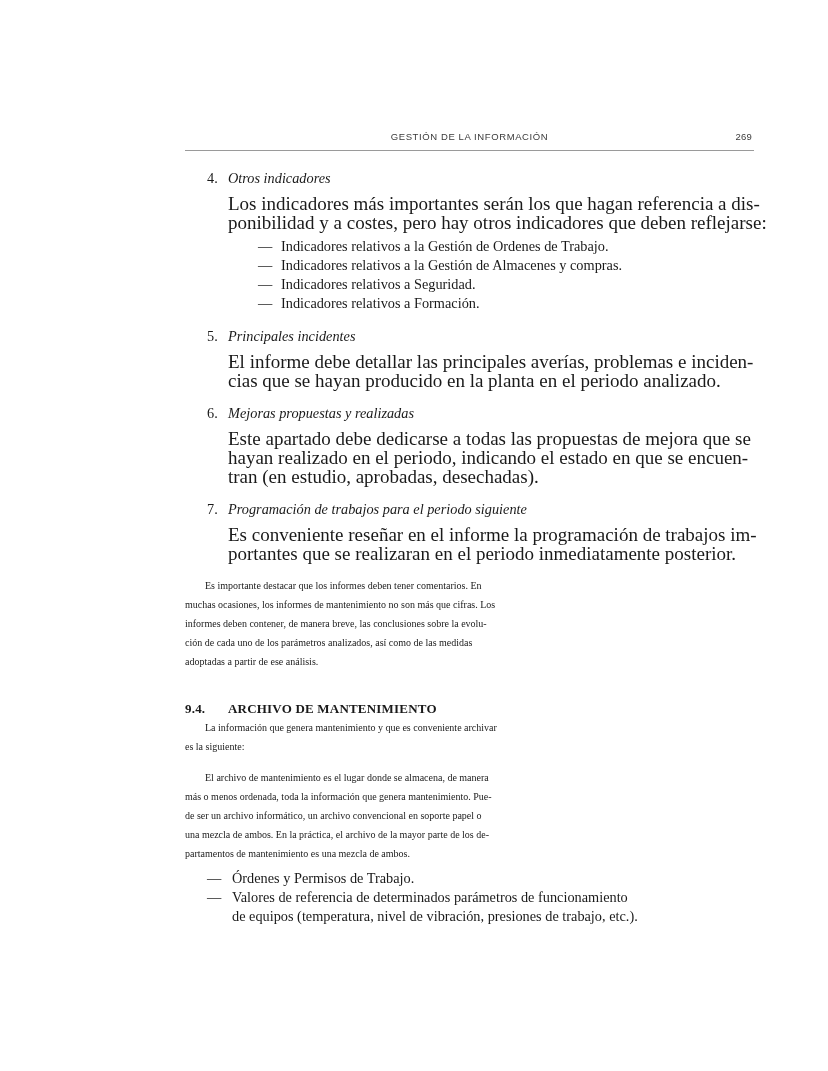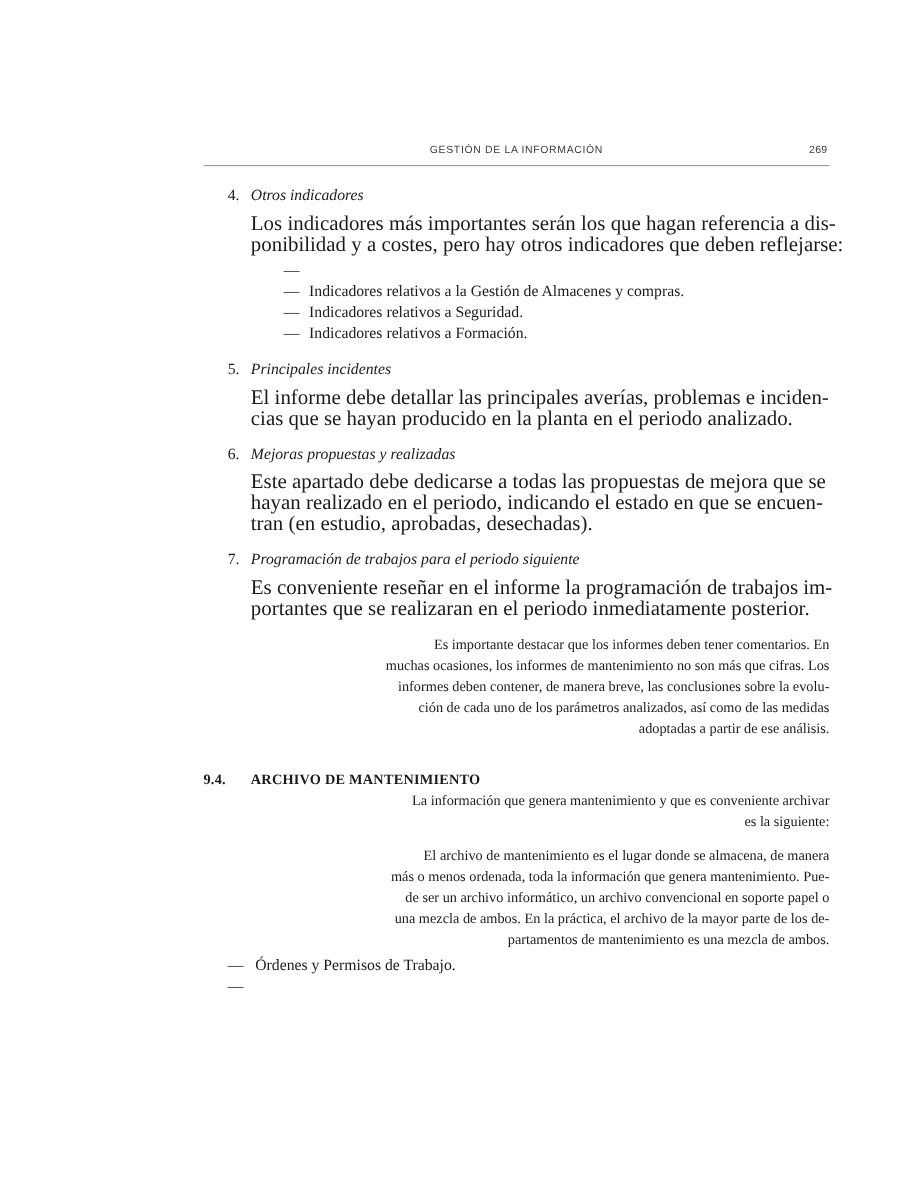--- a/index.html
+++ b/index.html
@@ -61,25 +61,24 @@
     display: flex;
     font-size: 14.3px;
     line-height: 19px;
   }
   .dash { width: 23px; flex: none; }
   .dash-text { white-space: pre; }
 
   
   .flush-para {
     margin-top: 12px;
-    font-size: 13px;
+    font-size: 10px;
     line-height: 19px;
     white-space: pre;
     text-indent: 20px;
-    text-align: right;
   }
   .flush-para.tight { margin-top: 0; }
   .closing { margin-top: 13px; }
 
   
   .chapter-head {
     display: flex;
     margin-top: 28px;
     font-weight: bold;
     font-size: 13px;
@@ -111,20 +110,21 @@
   <section class="num-sec">
     <div class="sec-head">
       <span class="sec-num">4.</span>
       <span class="sec-title">Otros indicadores</span>
     </div>
     <div class="sec-body">Los indicadores más importantes serán los que hagan referencia a dis-
 ponibilidad y a costes, pero hay otros indicadores que deben reflejarse:</div>
     <div class="dash-list">
       <div class="dash-item">
         <span class="dash">—</span>
+        <span class="dash-text">Indicadores relativos a la Gestión de Ordenes de Trabajo.</span>
       </div>
       <div class="dash-item">
         <span class="dash">—</span>
         <span class="dash-text">Indicadores relativos a la Gestión de Almacenes y compras.</span>
       </div>
       <div class="dash-item">
         <span class="dash">—</span>
         <span class="dash-text">Indicadores relativos a Seguridad.</span>
       </div>
       <div class="dash-item">
@@ -181,16 +181,18 @@
 una mezcla de ambos. En la práctica, el archivo de la mayor parte de los de-
 partamentos de mantenimiento es una mezcla de ambos.</p>
 
   <div class="final-list">
     <div class="final-item">
       <span class="dash">—</span>
       <span class="dash-text">Órdenes y Permisos de Trabajo.</span>
     </div>
     <div class="final-item">
       <span class="dash">—</span>
+      <span class="dash-text">Valores de referencia de determinados parámetros de funcionamiento
+de equipos (temperatura, nivel de vibración, presiones de trabajo, etc.).</span>
     </div>
   </div>
 
 </div>
 
 </body></html>

